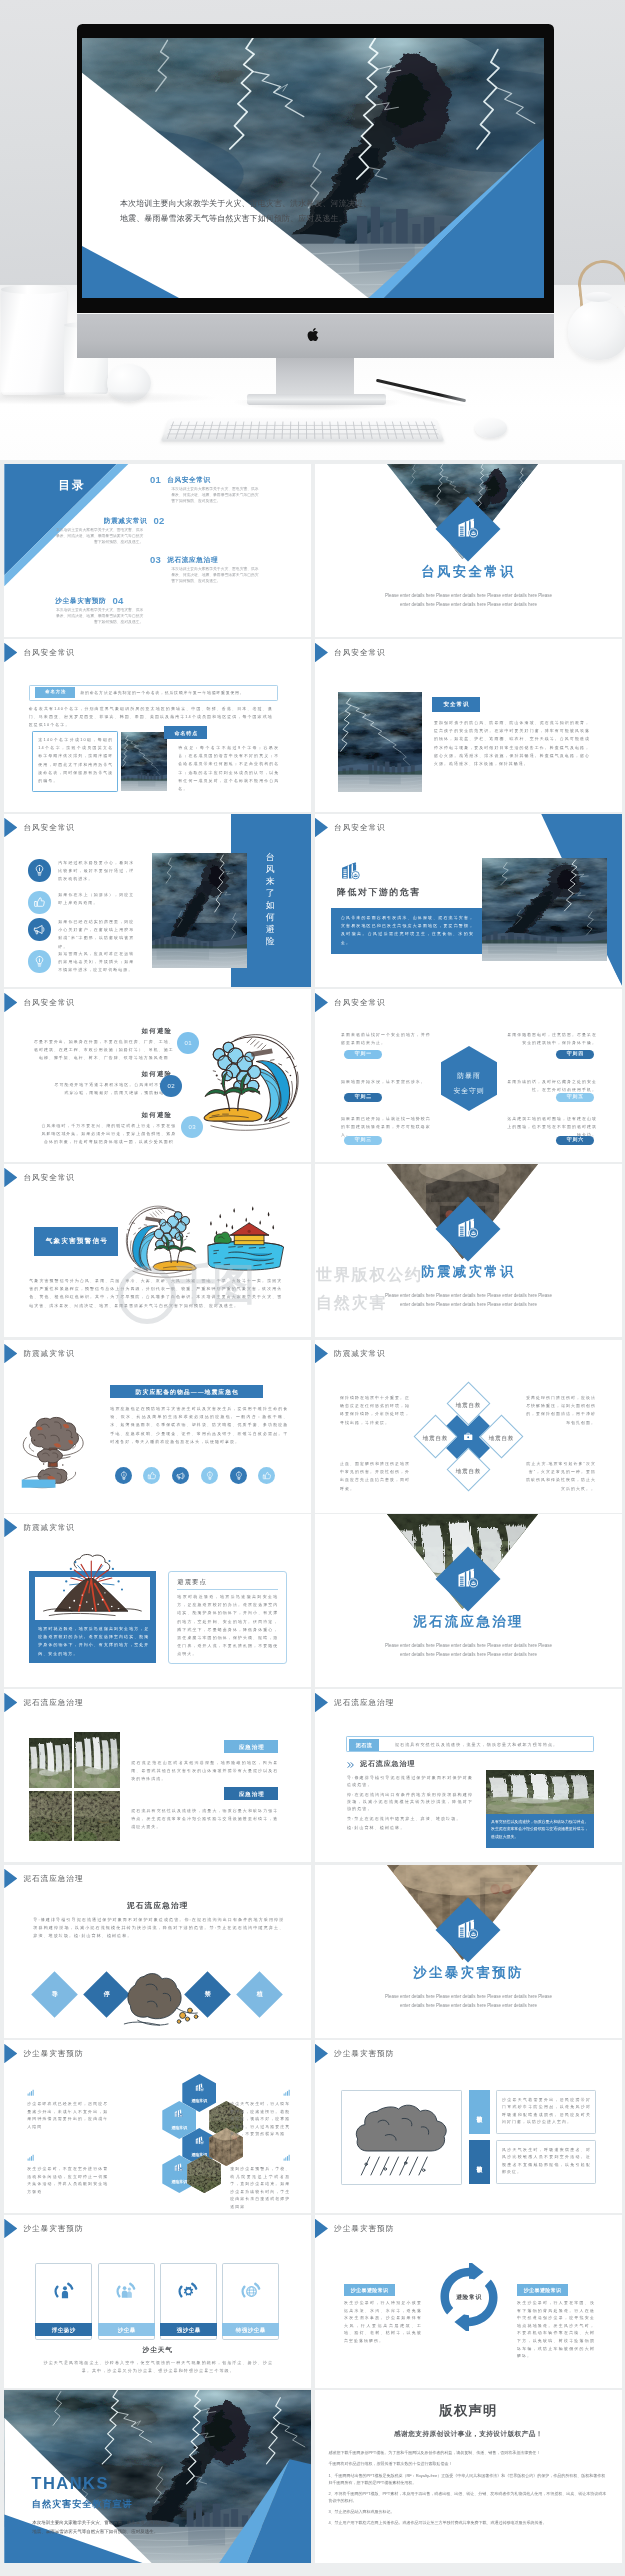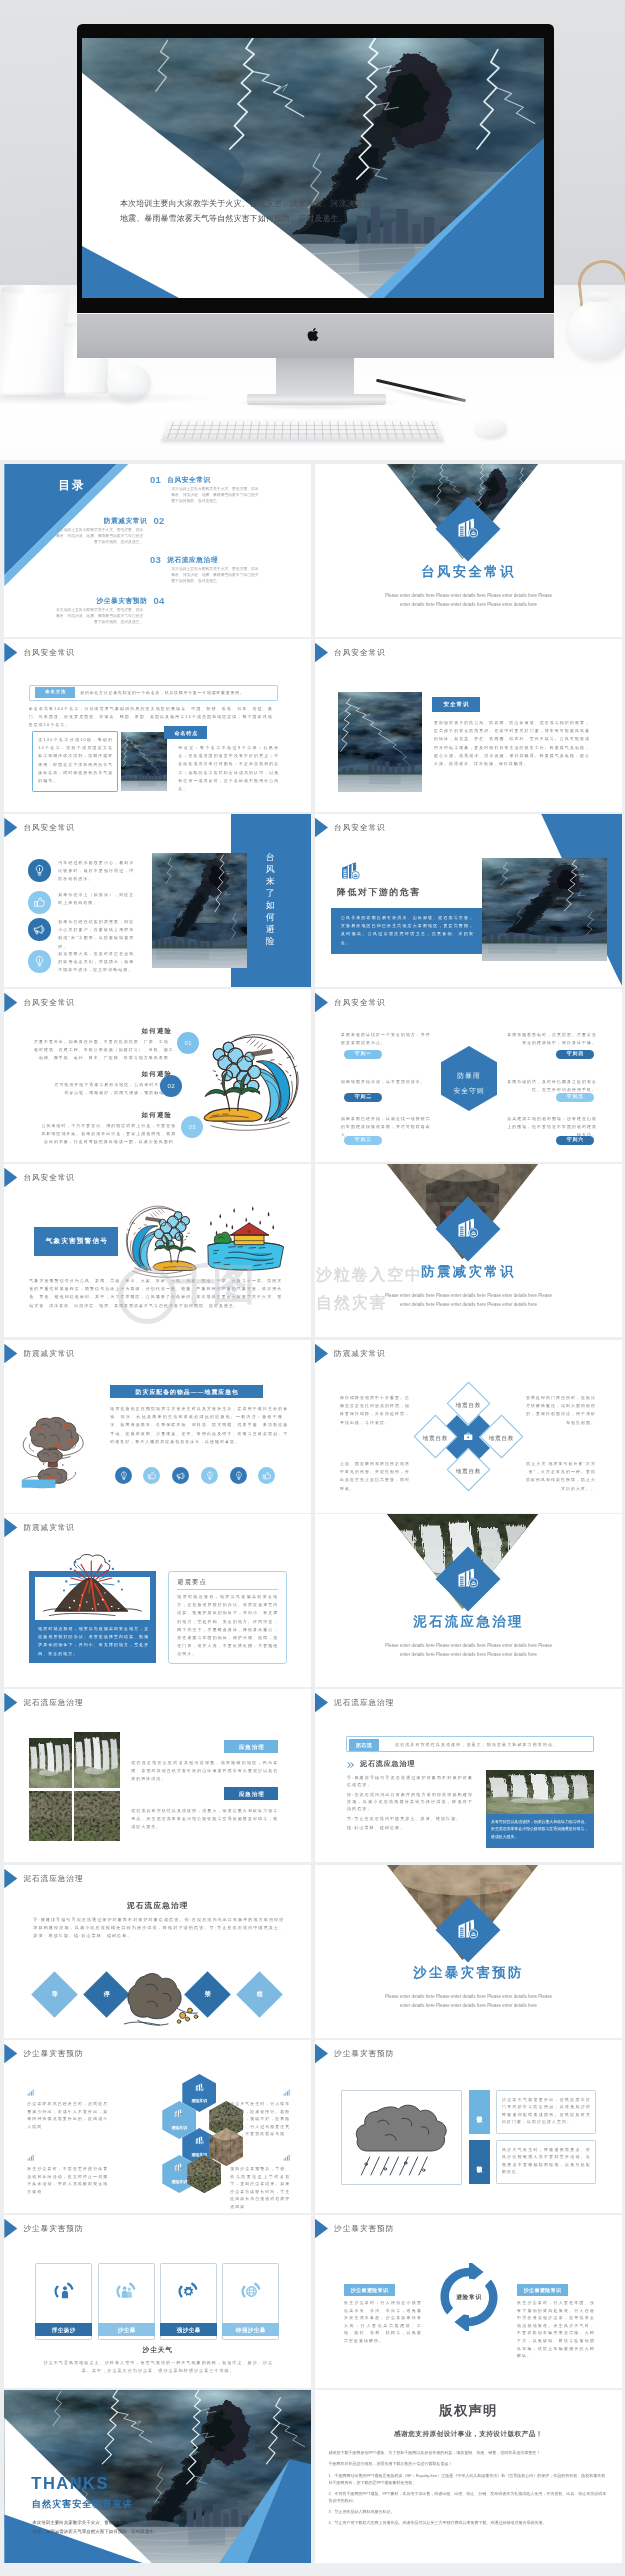--- a/index.html
+++ b/index.html
@@ -322,21 +322,21 @@
         <div class="td">本次培训主要向大家教学关于火灾、雷电灾害、洪水暴发、河流决堤、地震、暴雨暴雪浓雾天气等自然灾害下如何预防、应对及逃生。</div>
       </div>
       <div class="toc-item" style="left:167px;top:92px;text-align:left">
         <div class="toc-row" style="margin-left:-21.4px">
           <div class="tn">03</div>
           <div class="tl">泥石流应急治理</div>
         </div>
         <div class="td">本次培训主要向大家教学关于火灾、雷电灾害、洪水暴发、河流决堤、地震、暴雨暴雪浓雾天气等自然灾害下如何预防、应对及逃生。</div>
       </div>
       <div class="toc-item" style="left:51px;top:133px;text-align:right">
-        <div class="toc-row" style="justify-content:flex-end;margin-right:-21.4px">
+        <div class="toc-row" style="margin-right:-21.4px">
           <div class="tl">沙尘暴灾害预防</div>
           <div class="tn">04</div>
         </div>
         <div class="td">本次培训主要向大家教学关于火灾、雷电灾害、洪水暴发、河流决堤、地震、暴雨暴雪浓雾天气等自然灾害下如何预防、应对及逃生。</div>
       </div>
     </div>
     <div class="slide" style="left:315px;top:464px">
       <div class="sec-photo">
         <svg viewBox="0 0 400 225" preserveAspectRatio="none" style="width:100%;height:100%;display:block">
 <defs>
@@ -2369,17 +2369,17 @@
       <div class="th-b2"></div>
       <div class="th-b3"></div>
       <div class="th-title">THANKS</div>
       <div class="th-sub">自然灾害安全教育宣讲</div>
       <div class="th-line">本次培训主要向大家教学关于火灾、雷电灾害、洪水暴发、河流决堤、</div>
       <div class="th-line" style="top:137px">地震、暴雨暴雪浓雾天气等自然灾害下如何预防、应对及逃生。</div>
     </div>
 <div class="wm-wrap">
   <div class="wm-ring" style="left:118px;top:1266px;width:58px;height:58px"></div>
   <div class="wm-glyph" style="left:173px;top:1263px">千图</div>
-  <div class="wm" style="left:316px;top:1265px">沙粒卷入空中</div>
+  <div class="wm" style="left:316px;top:1265px">世界版权公约</div>
   <div class="wm" style="left:316px;top:1293px">自然灾害</div>
 </div>
 </div>
 
 
 </body></html>

